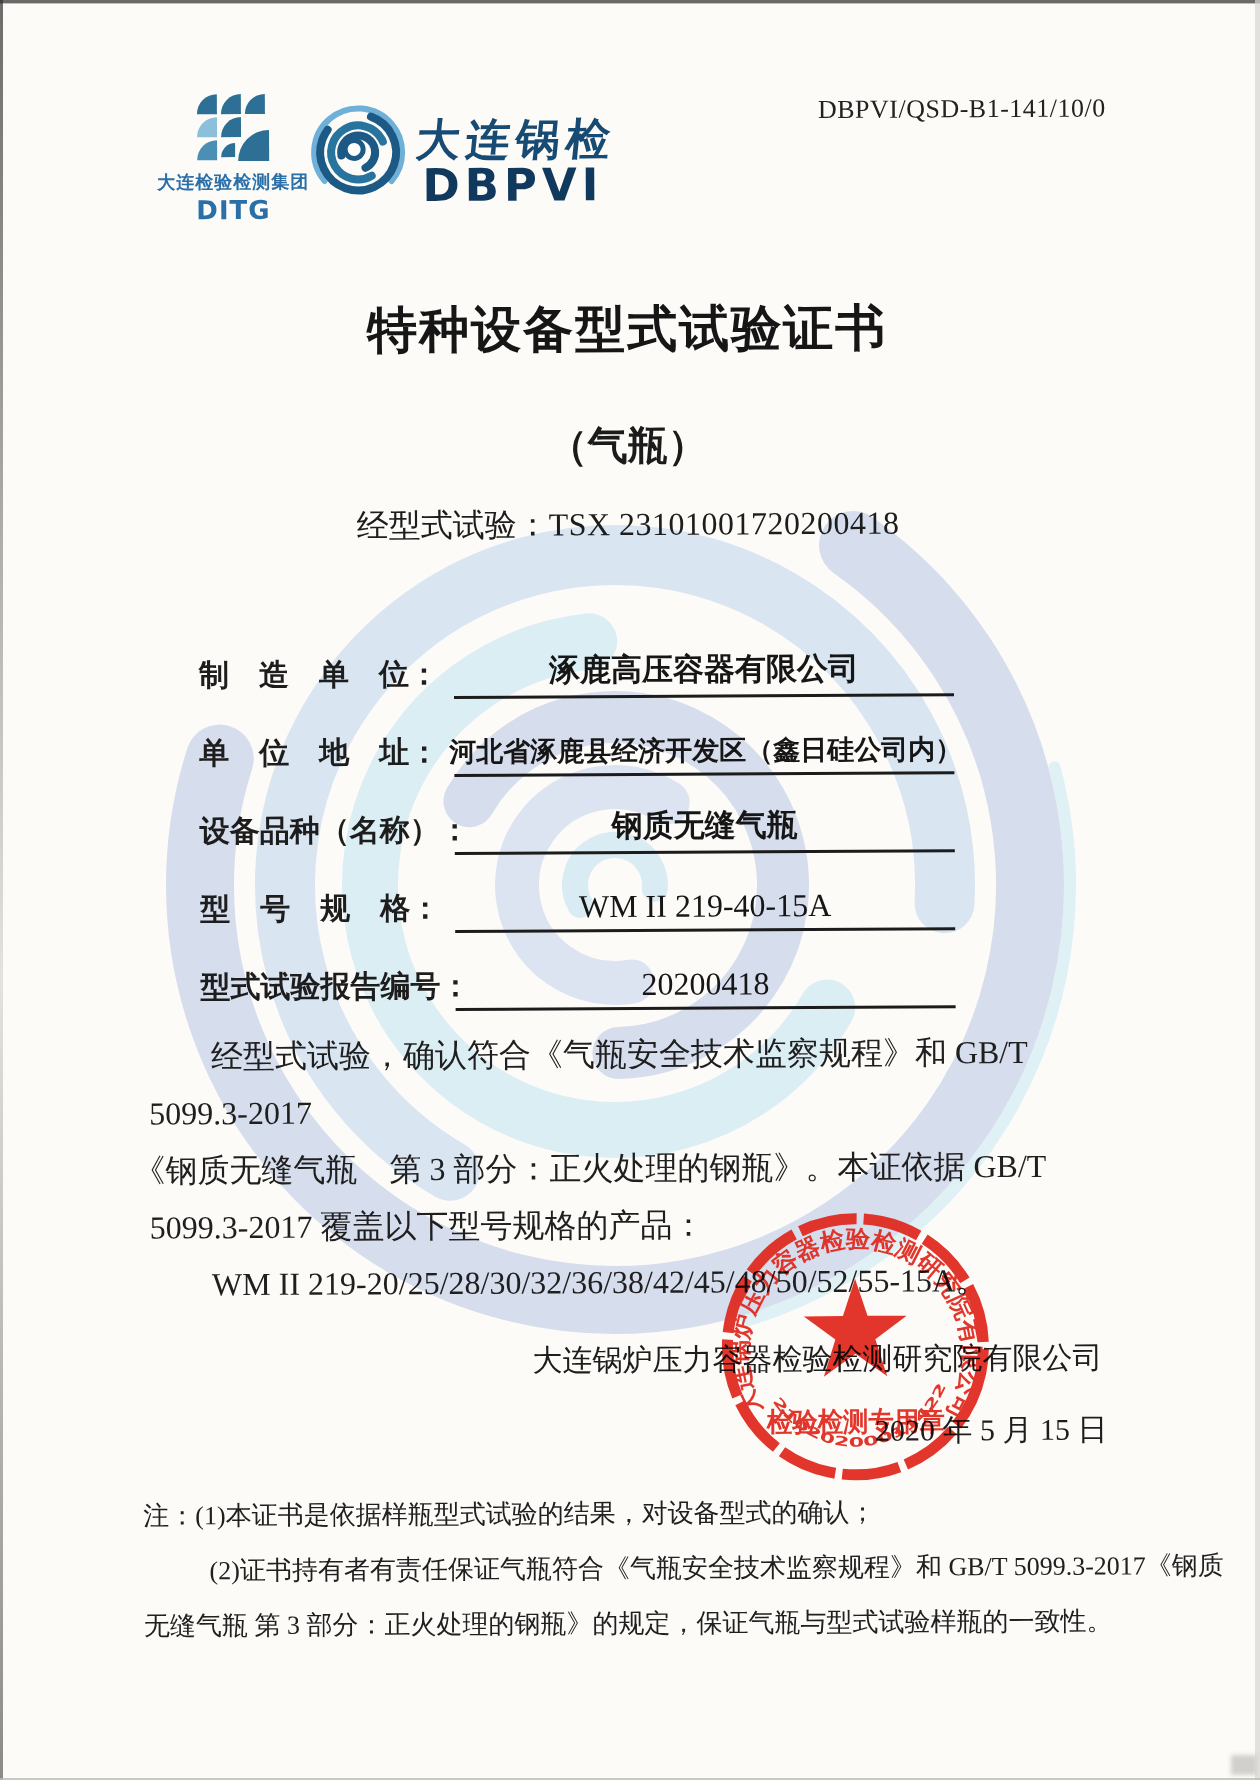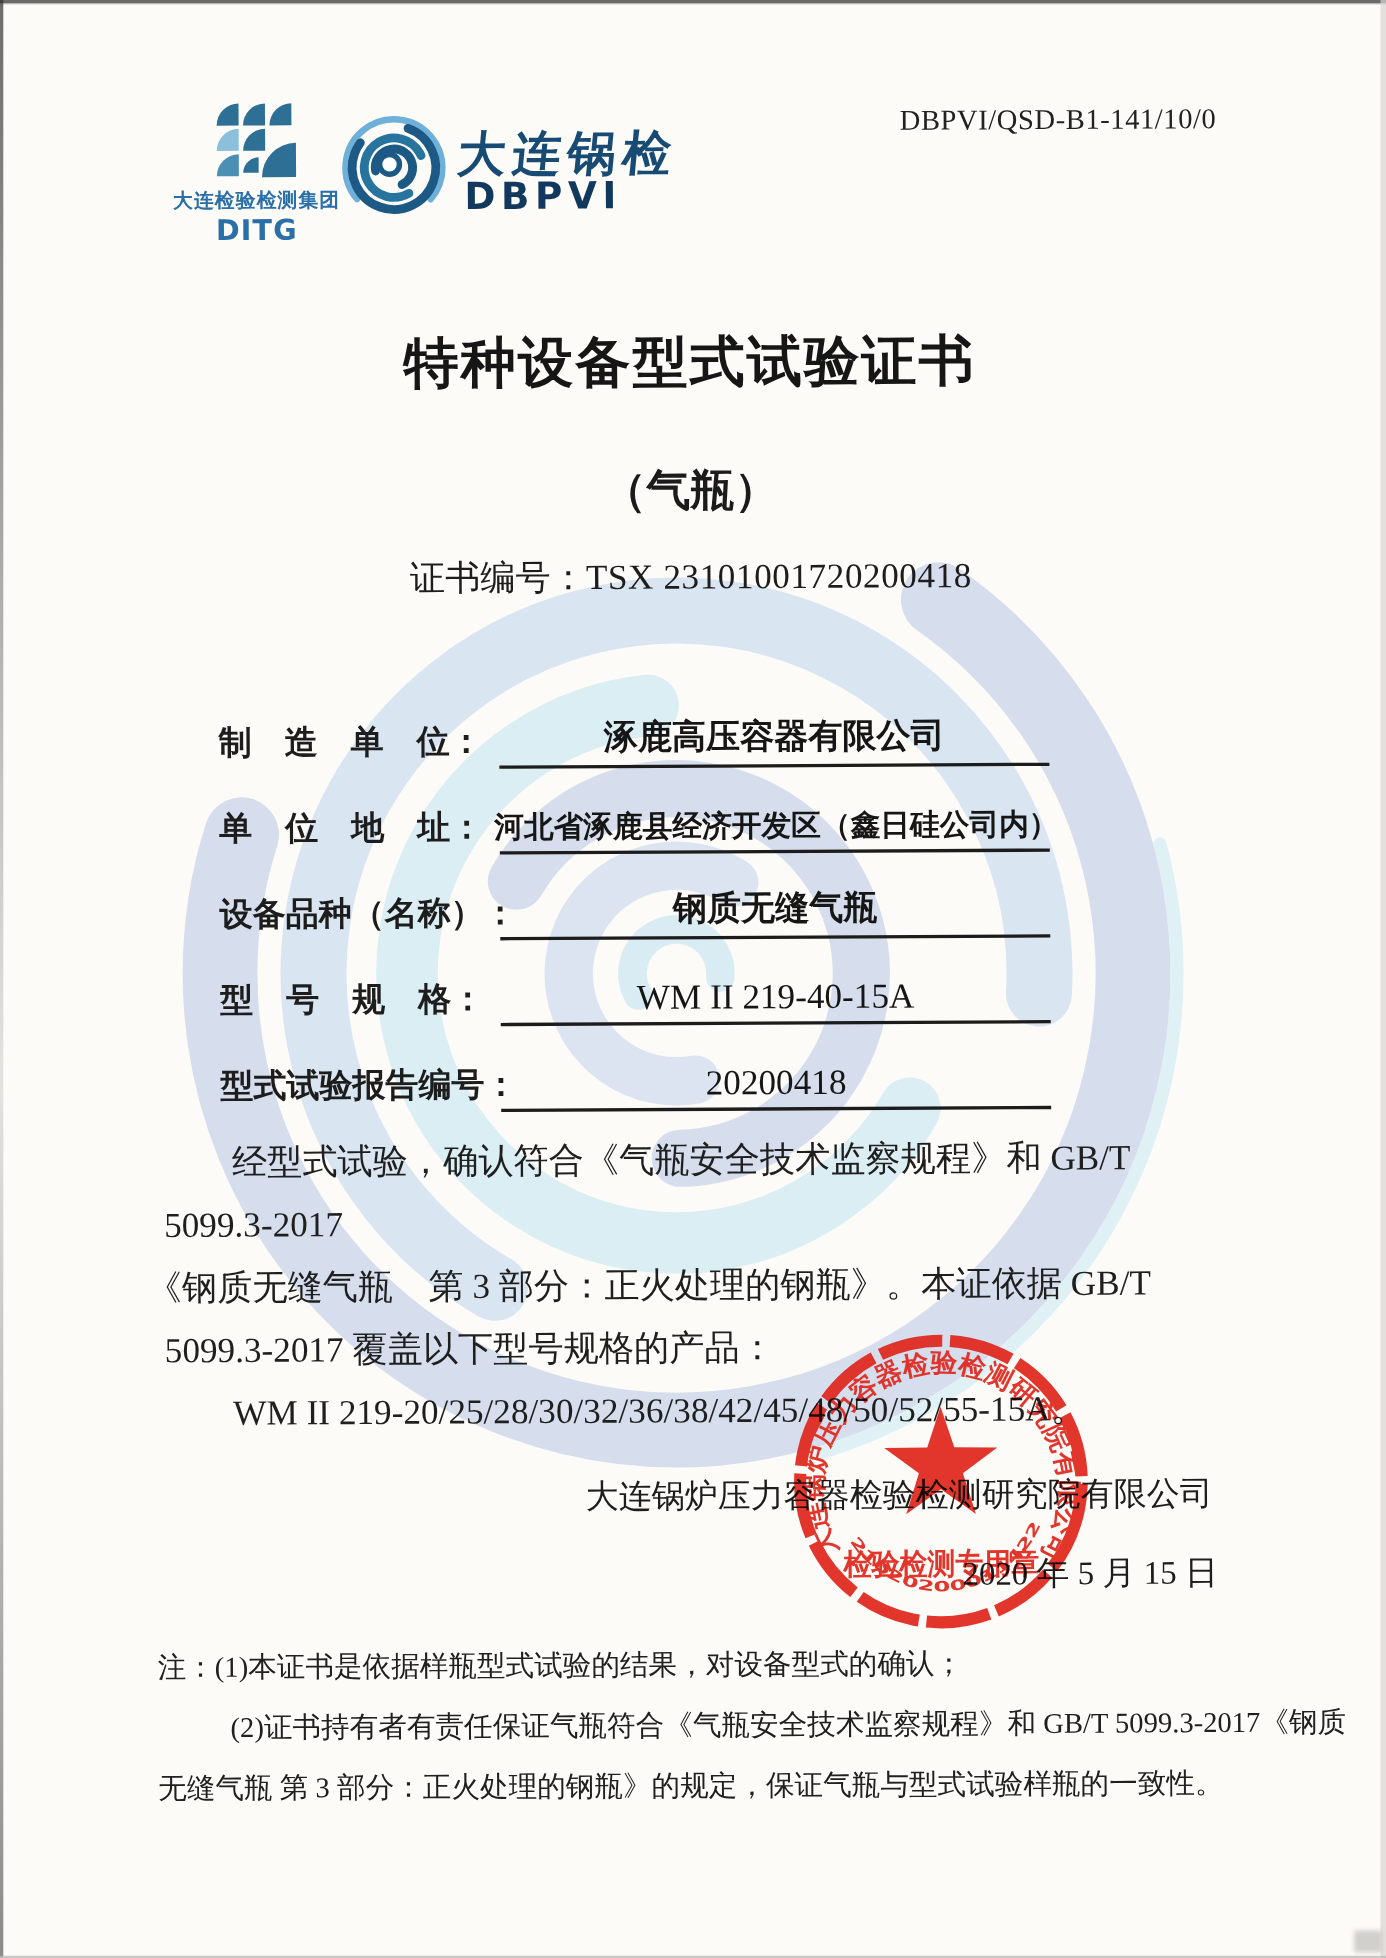--- a/index.html
+++ b/index.html
@@ -22,21 +22,21 @@
   
   .ditg{position:absolute;left:137px;top:78px;width:200px;text-align:center;}
   .petals{position:relative;width:72px;height:68px;margin:14px auto 0;}
   .petal{position:absolute;border-radius:100% 0 0 0;}
   .p-dark{background:#2e6f96;} .p-light{background:#8cc0da;} .p-med{background:#4b8fb5;}
   .ditg-cn{font-family:"DejaVu Sans",sans-serif;font-weight:700;font-size:18px;color:#2a6fa8;letter-spacing:1px;margin-top:8px;white-space:nowrap;}
   .ditg-en{font-family:"DejaVu Sans",sans-serif;font-weight:800;font-size:26px;color:#2a6fa8;letter-spacing:1px;margin-top:1px;}
   .dbpvi{position:absolute;left:312px;top:96px;height:110px;}
   .dbpvi-swirl{position:absolute;left:0;top:2px;}
   .dbpvi-cn{position:absolute;left:108px;top:14px;font-family:"DejaVu Serif",serif;font-weight:700;font-size:44px;color:#184b74;letter-spacing:6px;transform:skewX(-6deg);white-space:nowrap;}
-  .dbpvi-en{position:absolute;left:114px;top:62px;font-family:"DejaVu Sans",sans-serif;font-weight:800;font-size:34px;color:#11395d;letter-spacing:5px;}
+  .dbpvi-en{position:absolute;left:114px;top:62px;font-family:"DejaVu Sans",sans-serif;font-weight:800;font-size:45px;color:#11395d;letter-spacing:5px;}
   .doc-code{position:absolute;left:822px;top:96px;font-size:26px;letter-spacing:.5px;color:#222;}
   
   .title{position:absolute;left:0;top:296px;width:1260px;text-align:center;
     font-family:"DejaVu Sans",sans-serif;font-weight:700;font-size:50px;letter-spacing:2px;color:#161616;}
   .subtitle{position:absolute;left:0;top:418px;width:1260px;text-align:center;
     font-family:"DejaVu Sans",sans-serif;font-weight:600;font-size:40px;color:#1b1b1b;}
   .certline{position:absolute;left:0;top:503px;width:1260px;text-align:center;font-size:32px;color:#1d1d1d;}
   .certline .num{font-family:"Liberation Serif",serif;letter-spacing:.5px;}
   
   .fields{position:absolute;left:0;top:628px;width:1260px;}
@@ -107,21 +107,21 @@
         <circle cx="46" cy="50" r="9" fill="#ffffff" stroke="#1c5a85" stroke-width="5"></circle>
       </svg>
       <div class="dbpvi-cn">大连锅检</div>
       <div class="dbpvi-en">DBPVI</div>
     </div>
 
     <div class="doc-code">DBPVI/QSD-B1-141/10/0</div>
 
     <div class="title">特种设备型式试验证书</div>
     <div class="subtitle">（气瓶）</div>
-    <div class="certline"><span>证书编号：</span><span class="num">TSX 23101001720200418</span></div>
+    <div class="certline"><span>经型式试验：</span><span class="num">TSX 23101001720200418</span></div>
 
     <div class="fields">
       <div class="frow">
         <div class="flabel">制　造　单　位：</div>
         <div class="fvalue">涿鹿高压容器有限公司</div>
         <div class="fline"></div>
       </div>
       <div class="frow">
         <div class="flabel">单　位　地　址：</div>
         <div class="fvalue long">河北省涿鹿县经济开发区（鑫日硅公司内）</div>

